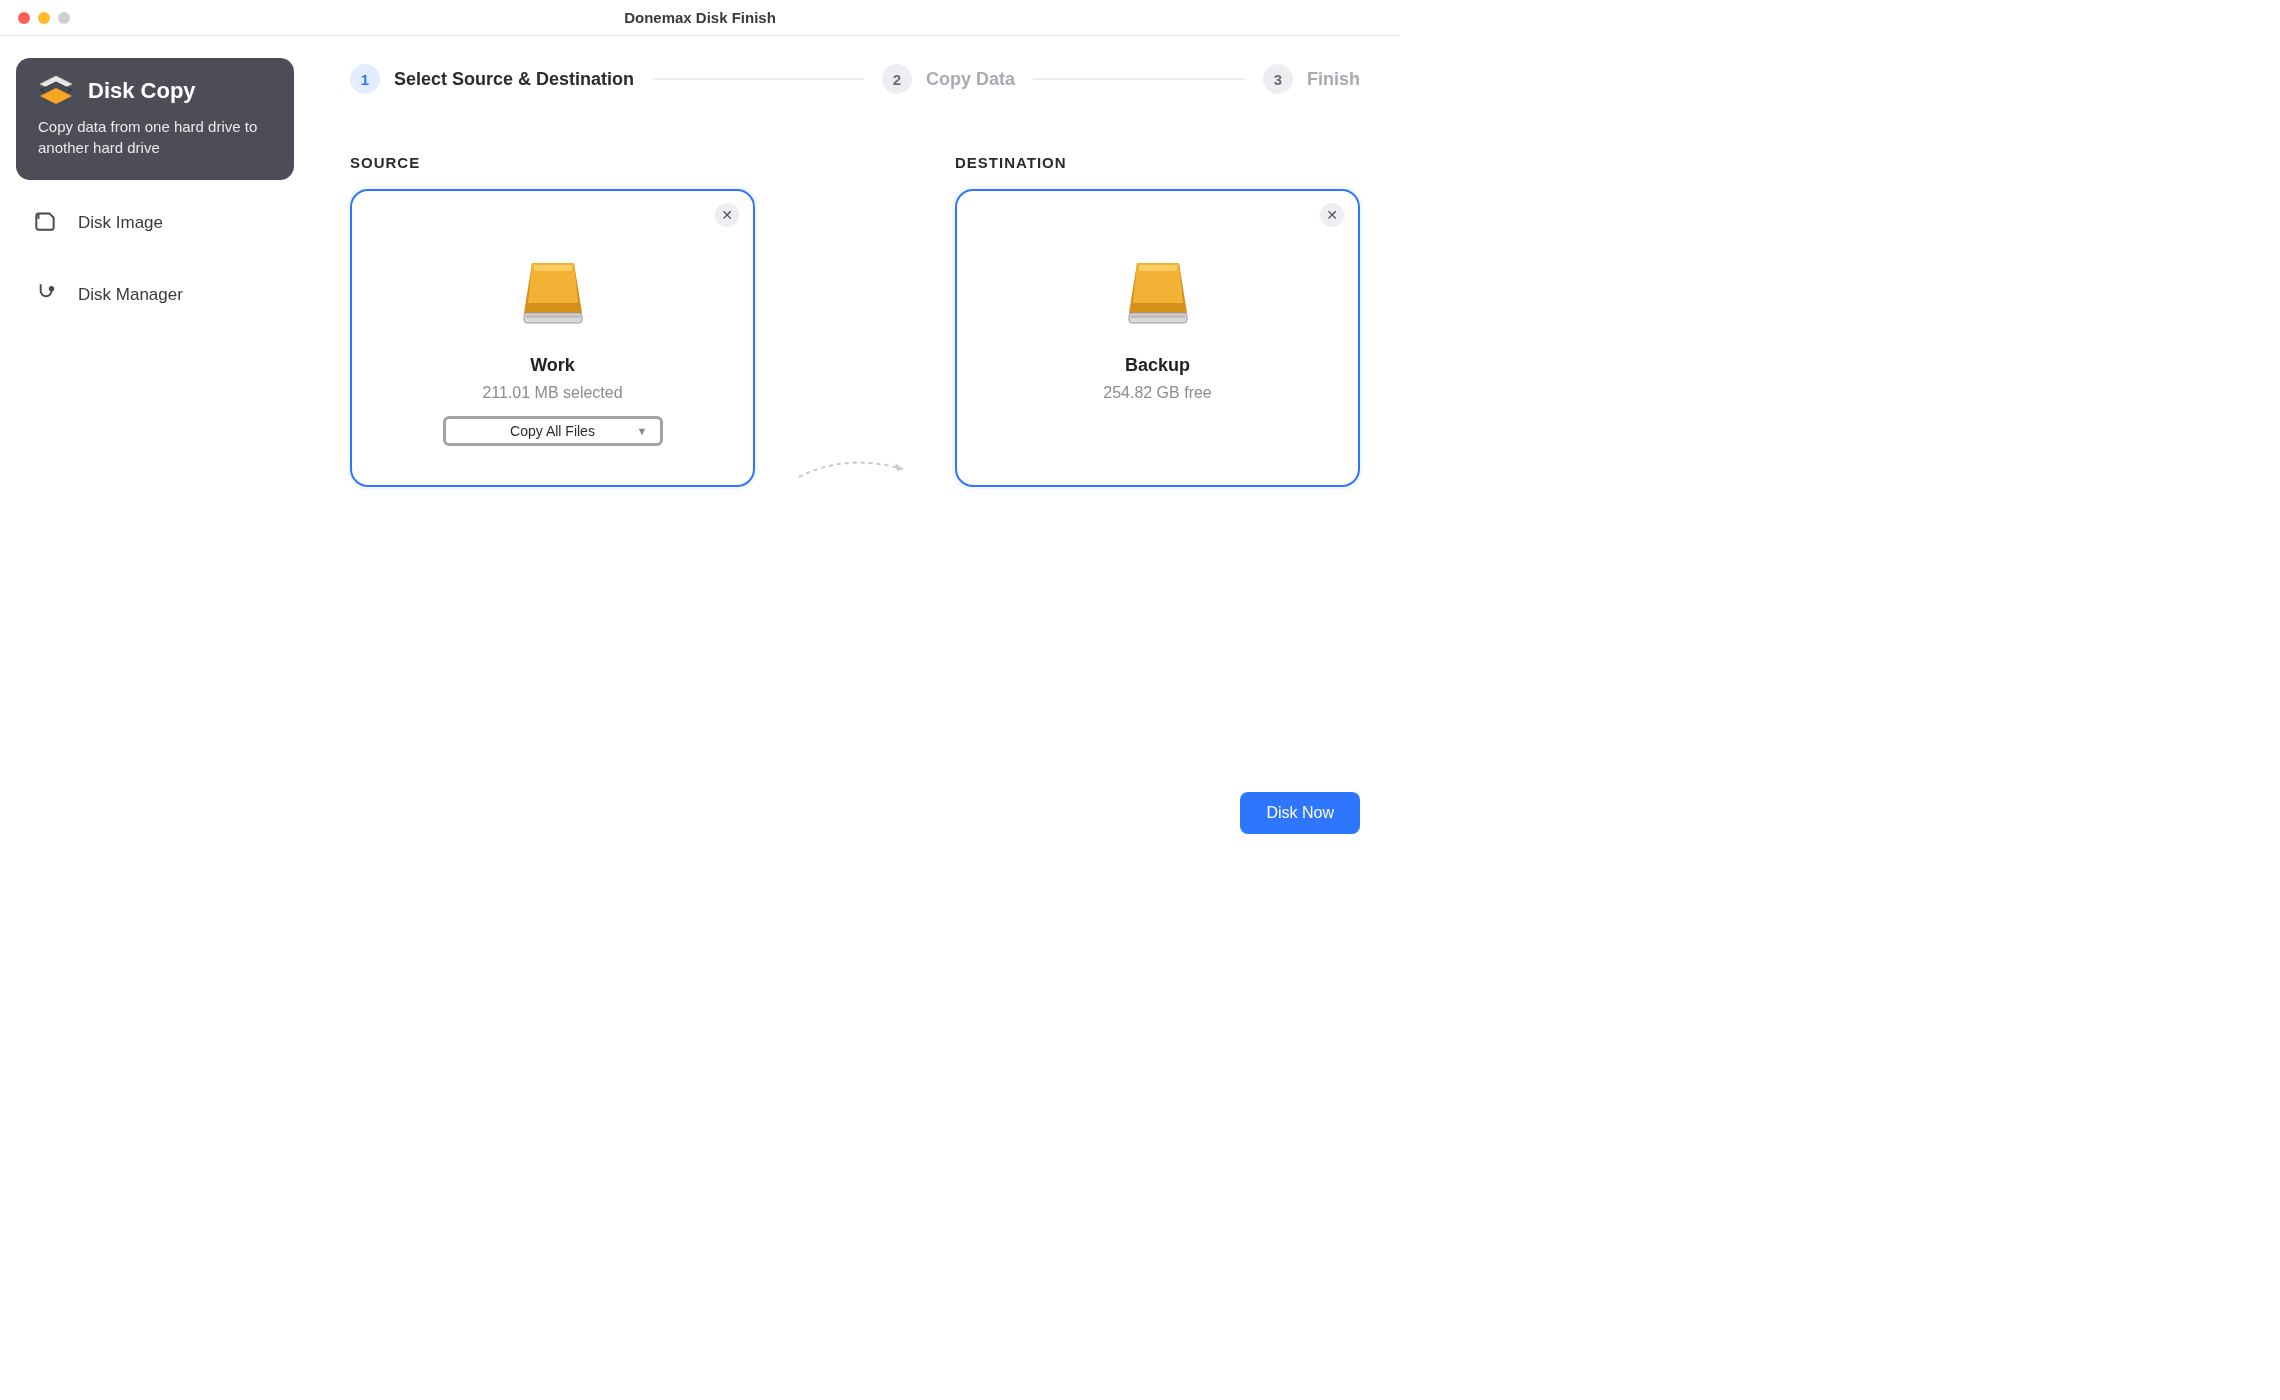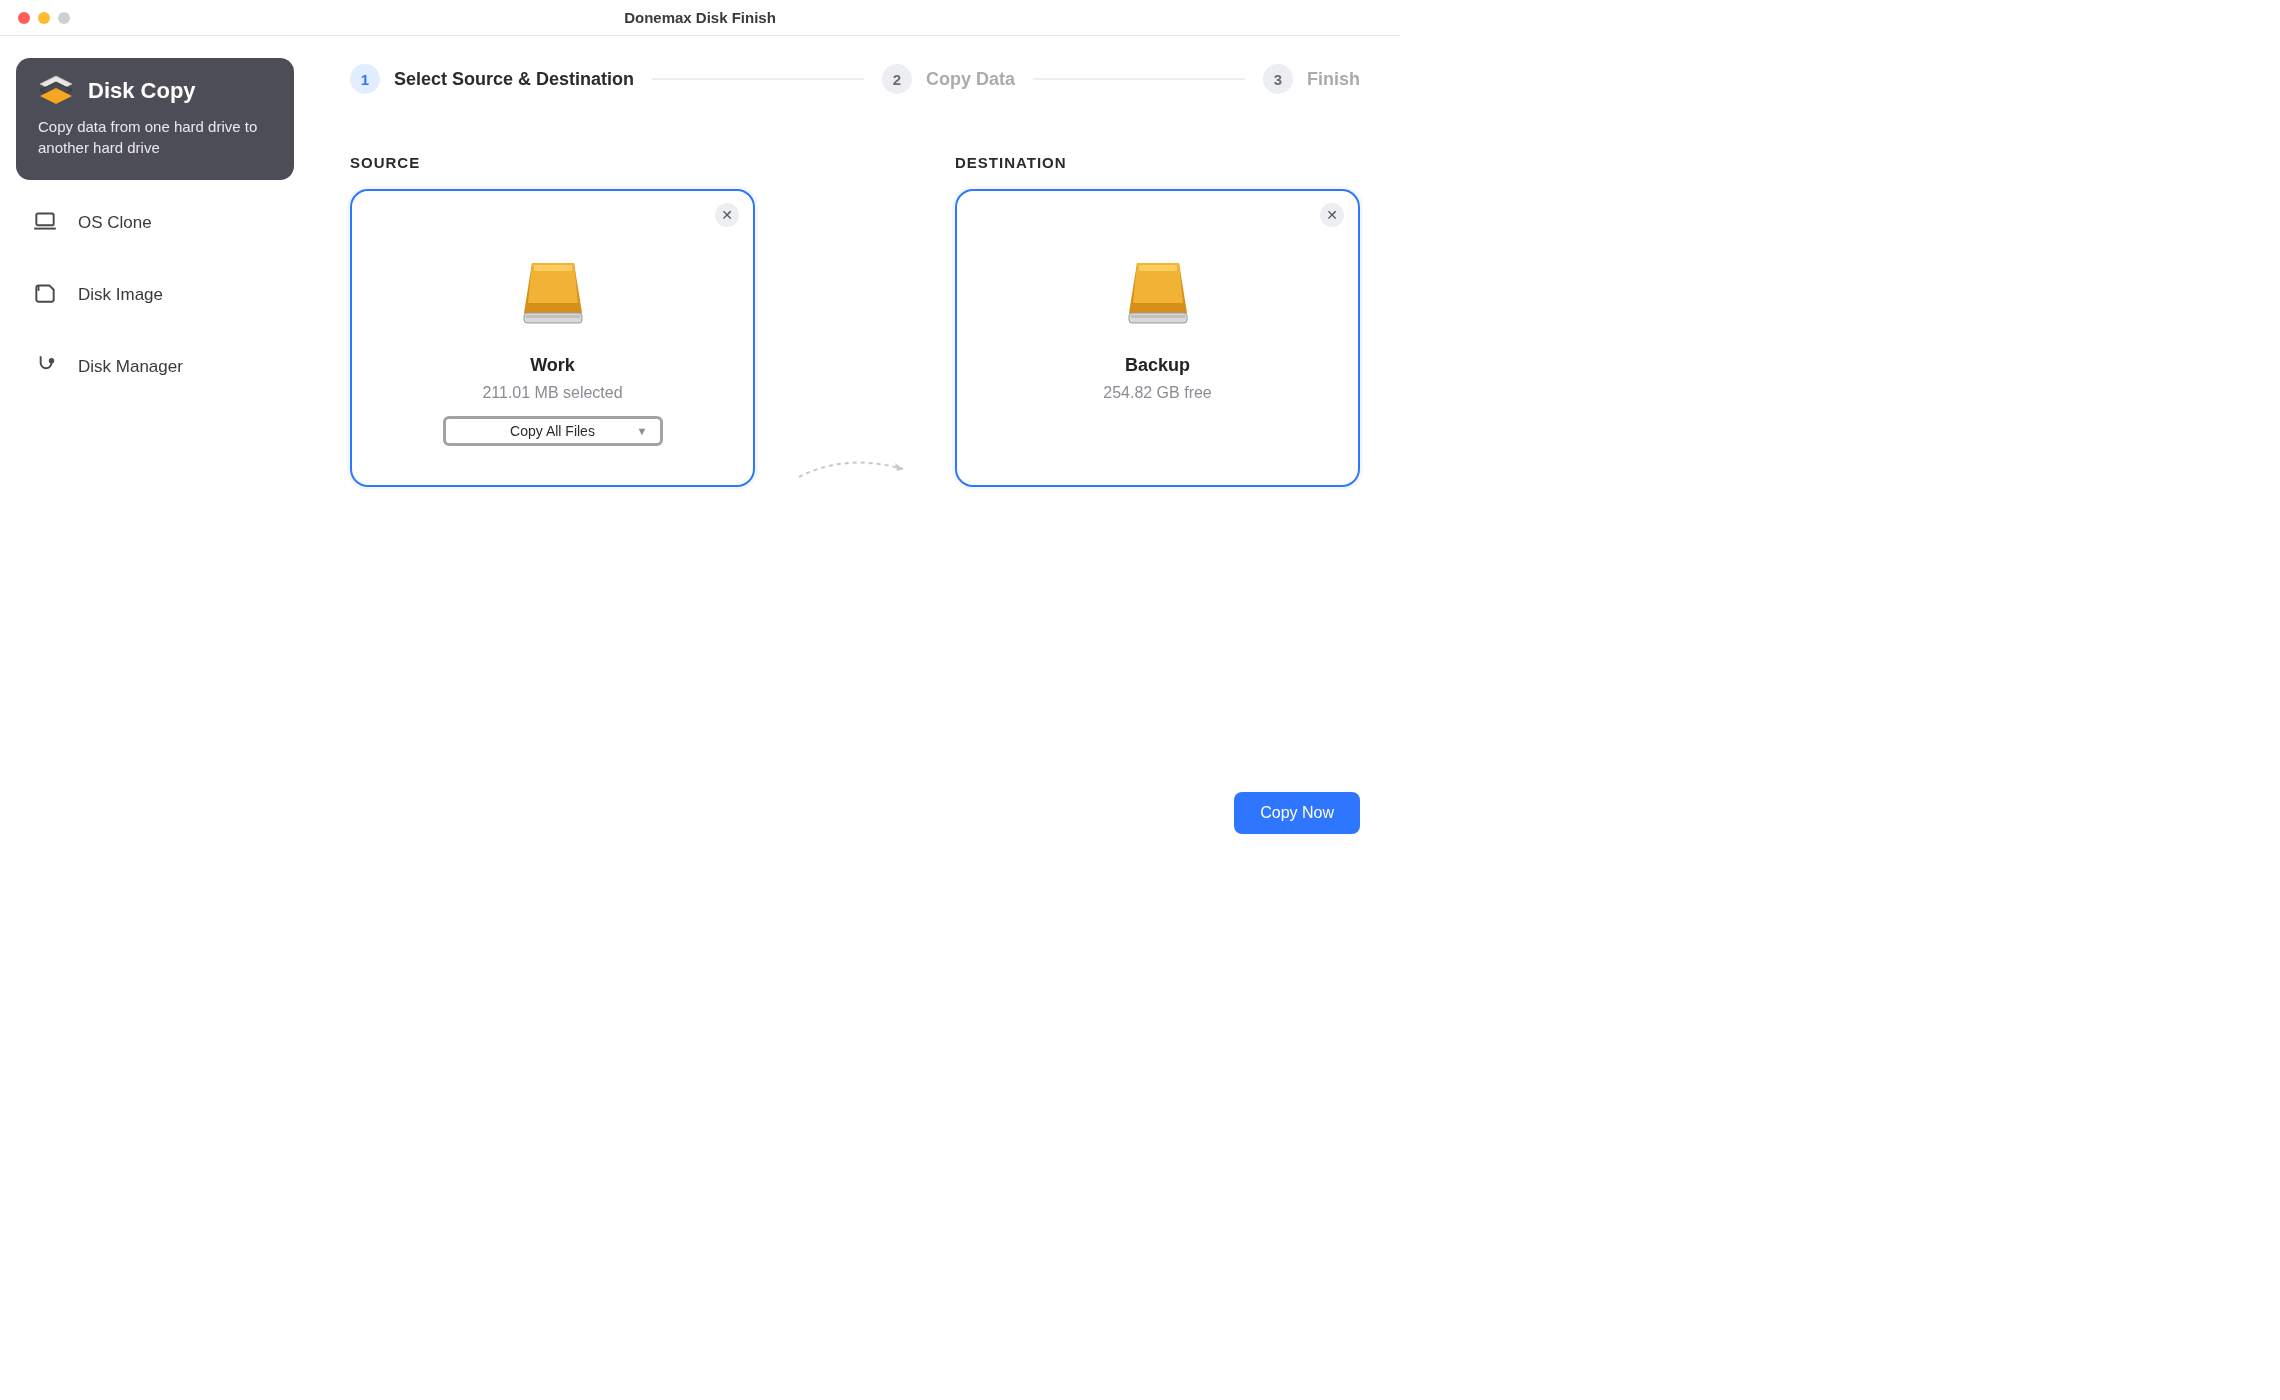--- a/index.html
+++ b/index.html
@@ -86,29 +86,20 @@
             <polygon points="18,2 34,10 18,18 2,10" fill="#e8e8e8" stroke="#bdbdbd" stroke-width="0.8"></polygon>
             <polygon points="18,8 34,16 18,24 2,16" fill="#4a4a52" stroke="#333"></polygon>
             <polygon points="18,14 34,22 18,30 2,22" fill="#f5a623"></polygon>
           </svg>
         </div>
         <div class="title-lg">Disk Copy</div>
       </div>
       <div class="desc">Copy data from one hard drive to another hard drive</div>
     </div>
 
-    <div class="side-item">
-      <span>
-        <svg viewBox="0 0 24 24">
-            <rect x="4" y="5" width="16" height="11" rx="1.5"></rect>
-            <path d="M2 19h20"></path>
-          </svg>
-      </span>
-      <span class="lbl">OS Clone</span>
-    </div>
 
     <div class="side-item">
       <span>
         <svg viewBox="0 0 24 24">
             <path d="M4 7 a2 2 0 0 1 2 -2 h10 l4 4 v9 a2 2 0 0 1 -2 2 h-12 a2 2 0 0 1 -2 -2 z"></path>
             <path d="M6 5 v5"></path>
           </svg>
       </span>
       <span class="lbl">Disk Image</span>
     </div>
@@ -191,17 +182,17 @@
               <rect x="12" y="60" width="54" height="3" fill="#bfbfbf"></rect>
             </svg>
           </div>
           <div class="drive-name">Backup</div>
           <div class="drive-sub">254.82 GB free</div>
         </div>
       </div>
     </div>
 
     <div class="bottom-bar">
-      <button class="copy-now">Copy Now</button>
+      <button class="copy-now">Disk Now</button>
     </div>
 
   </main>
 </div>
 
 </body></html>

